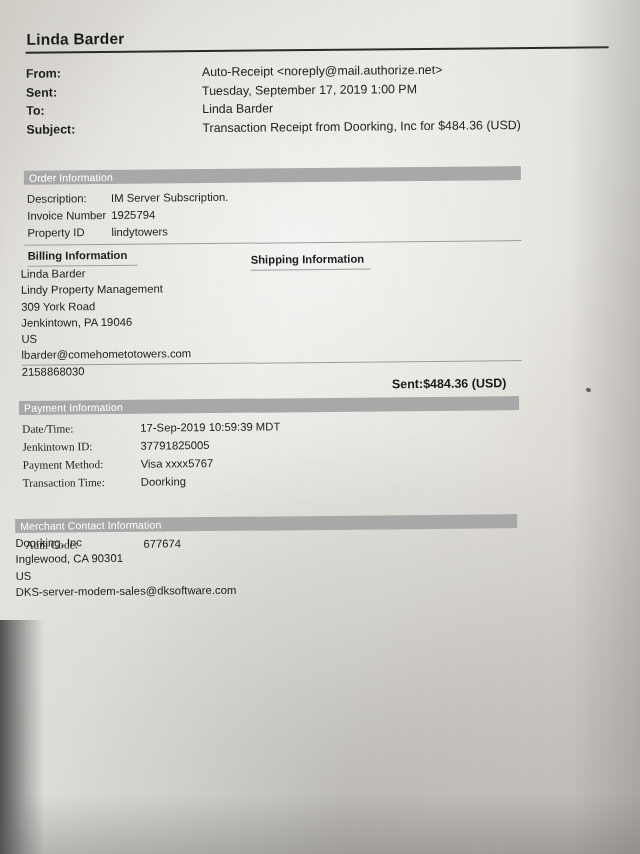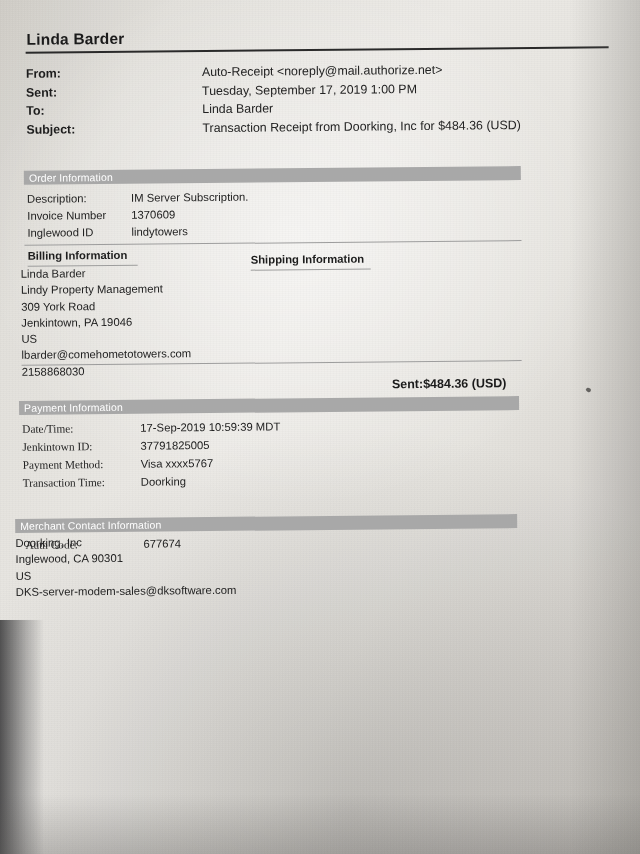--- a/index.html
+++ b/index.html
@@ -115,21 +115,21 @@
     letter-spacing: .1px;
   }
 
   .row {
     position: absolute;
     font-size: 11.3px;
     line-height: 16.5px;
     color: #222;
     white-space: nowrap;
   }
-  .row .k { display: inline-block; width: 104px; }
+  .row .k { display: inline-block; width: 84px; }
   .row .k-wide { display: inline-block; width: 118px; font-family: Liberation Serif, serif; }
 
   .block {
     position: absolute;
     font-size: 11.3px;
     line-height: 16.3px;
     color: #222;
   }
   .sub-underline {
     position: absolute;
@@ -180,24 +180,24 @@
         <div class="hdr-value">Transaction Receipt from Doorking, Inc for $484.36 (USD)</div>
       </div>
     </div>
 
     <div class="bar" style="left:26px; top:168px; width:497px;">Order Information</div>
 
     <div class="row" style="left:29px; top:188px;">
       <span class="k">Description:</span><span>IM Server Subscription.</span>
     </div>
     <div class="row" style="left:29px; top:205px;">
-      <span class="k">Invoice Number</span><span>1370609</span>
+      <span class="k">Invoice Number</span><span>1925794</span>
     </div>
     <div class="row" style="left:29px; top:222px;">
-      <span class="k">Inglewood ID</span><span>lindytowers</span>
+      <span class="k">Property ID</span><span>lindytowers</span>
     </div>
 
     <div class="hr" style="left:26px; top:242px; width:497px;"></div>
 
     <div class="sub-underline" style="left:29px; top:247px;">Billing Information</div>
     <div class="hr" style="left:29px; top:263px; width:110px;"></div>
 
     <div class="sub-underline" style="left:252px; top:253px;">Shipping Information</div>
     <div class="hr" style="left:252px; top:269px; width:120px;"></div>
 

